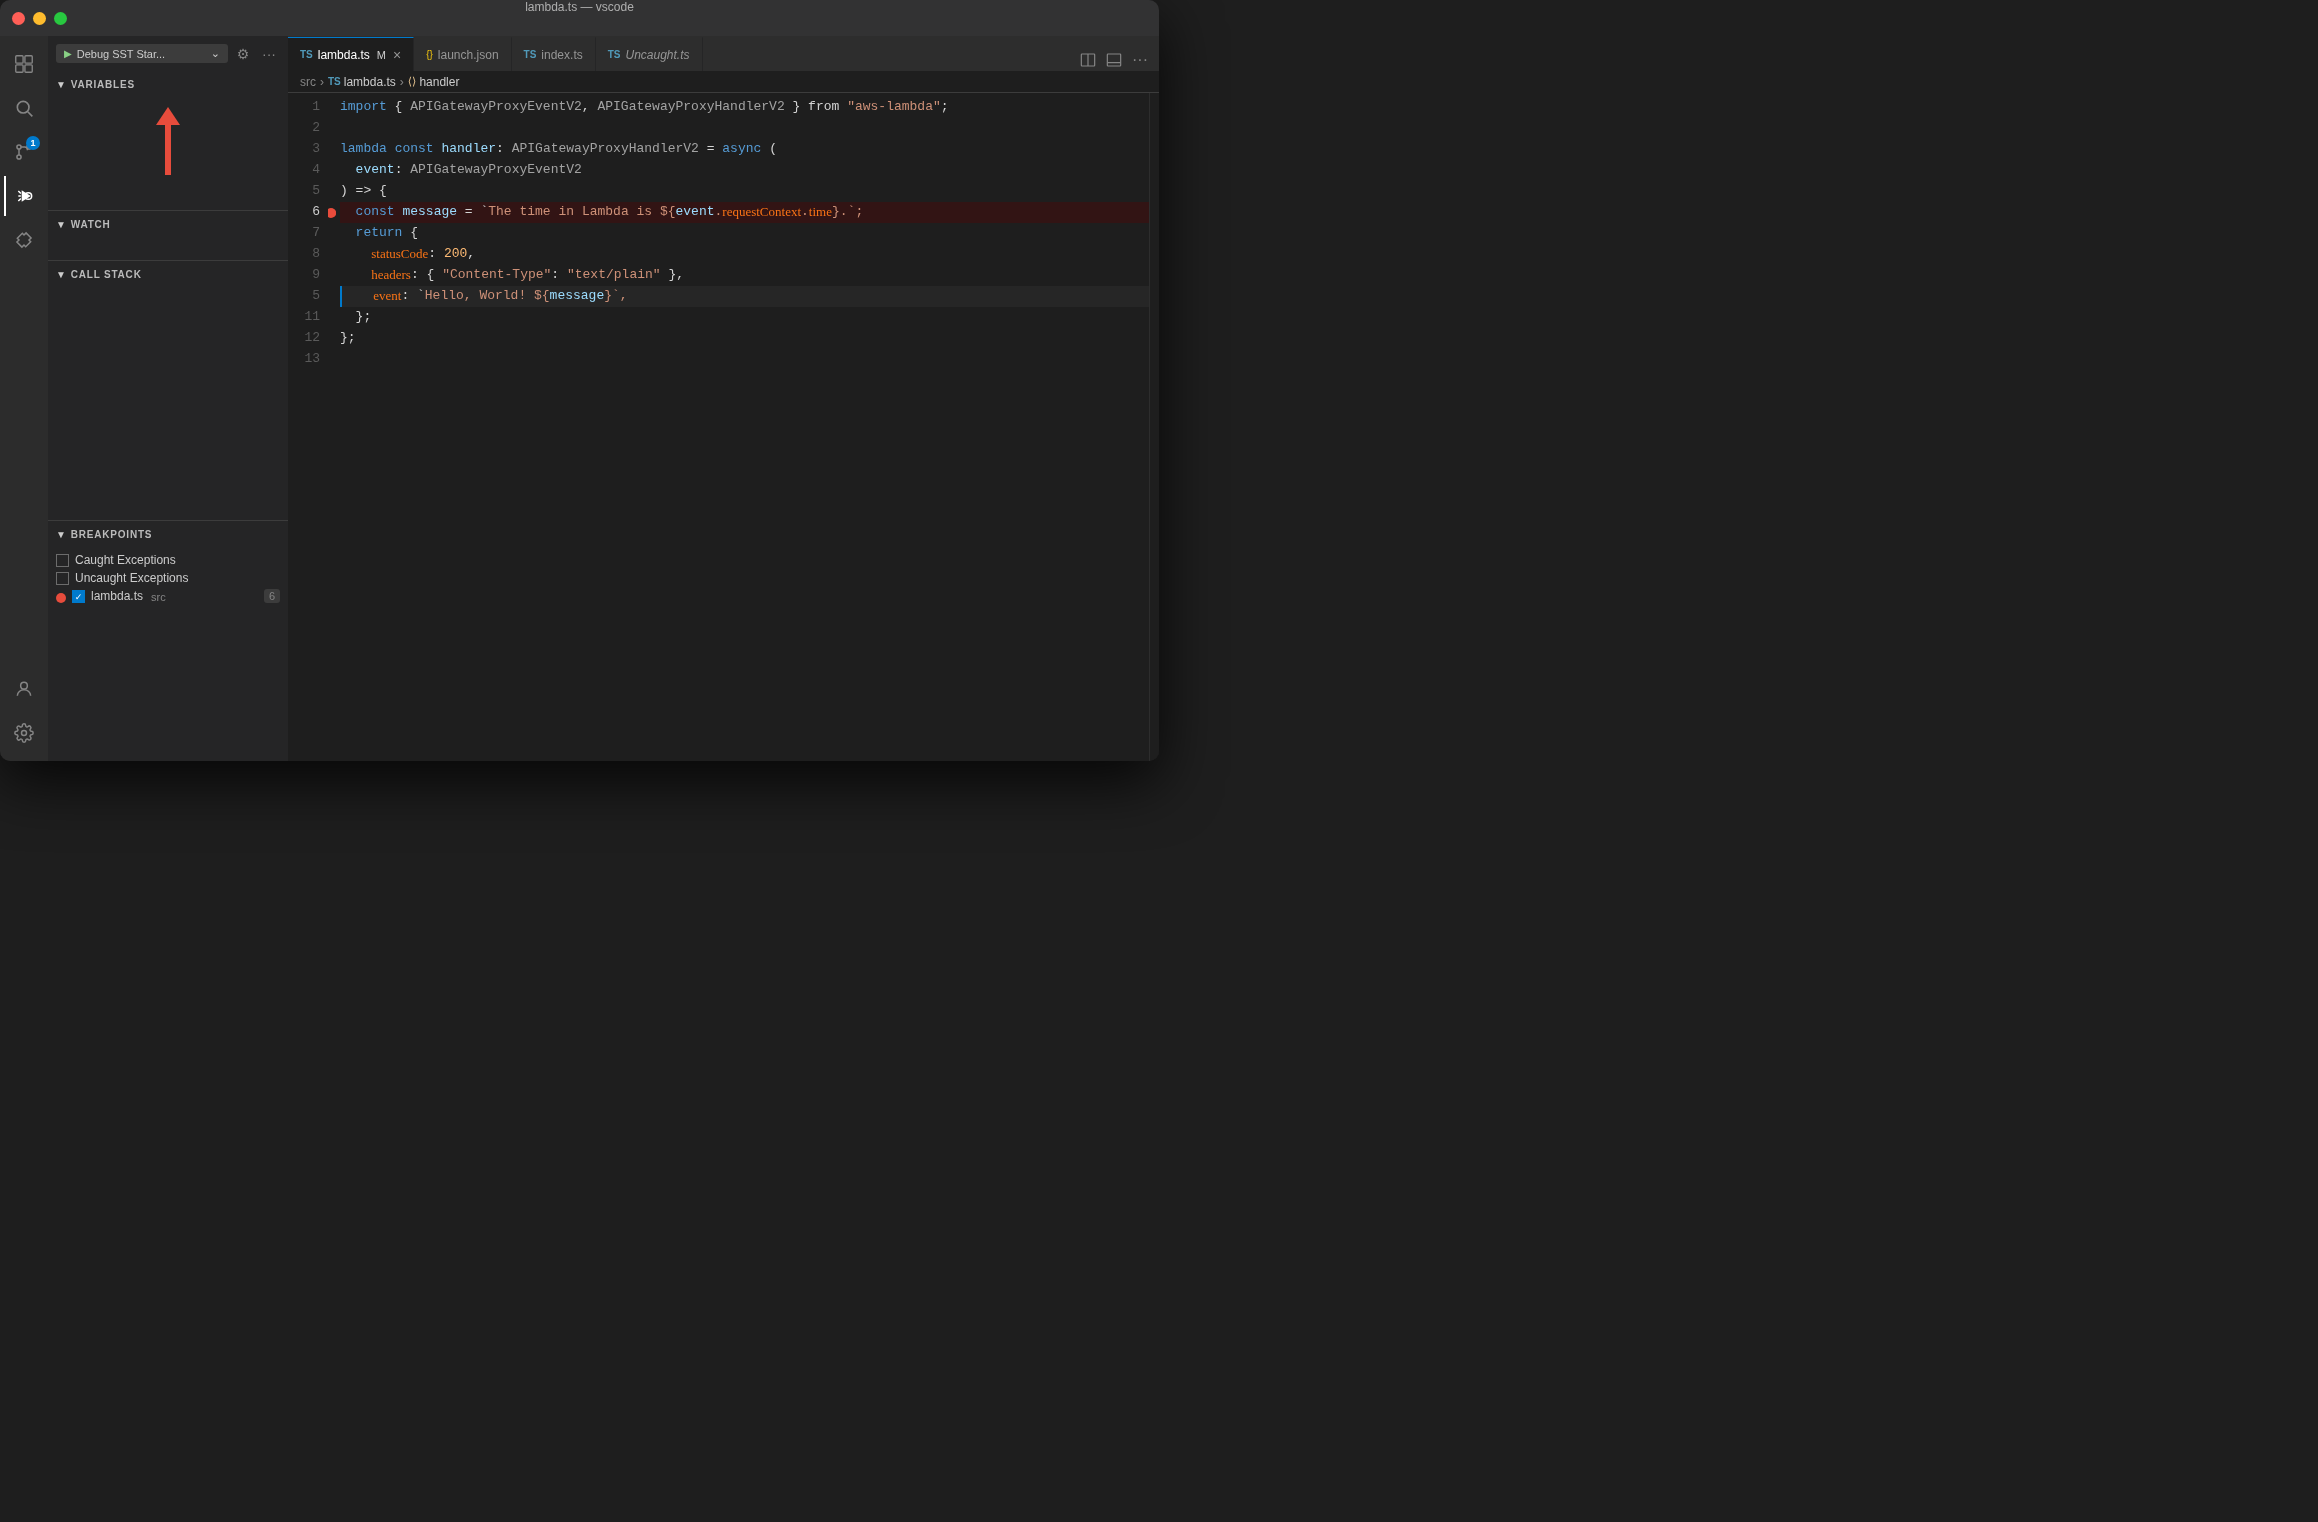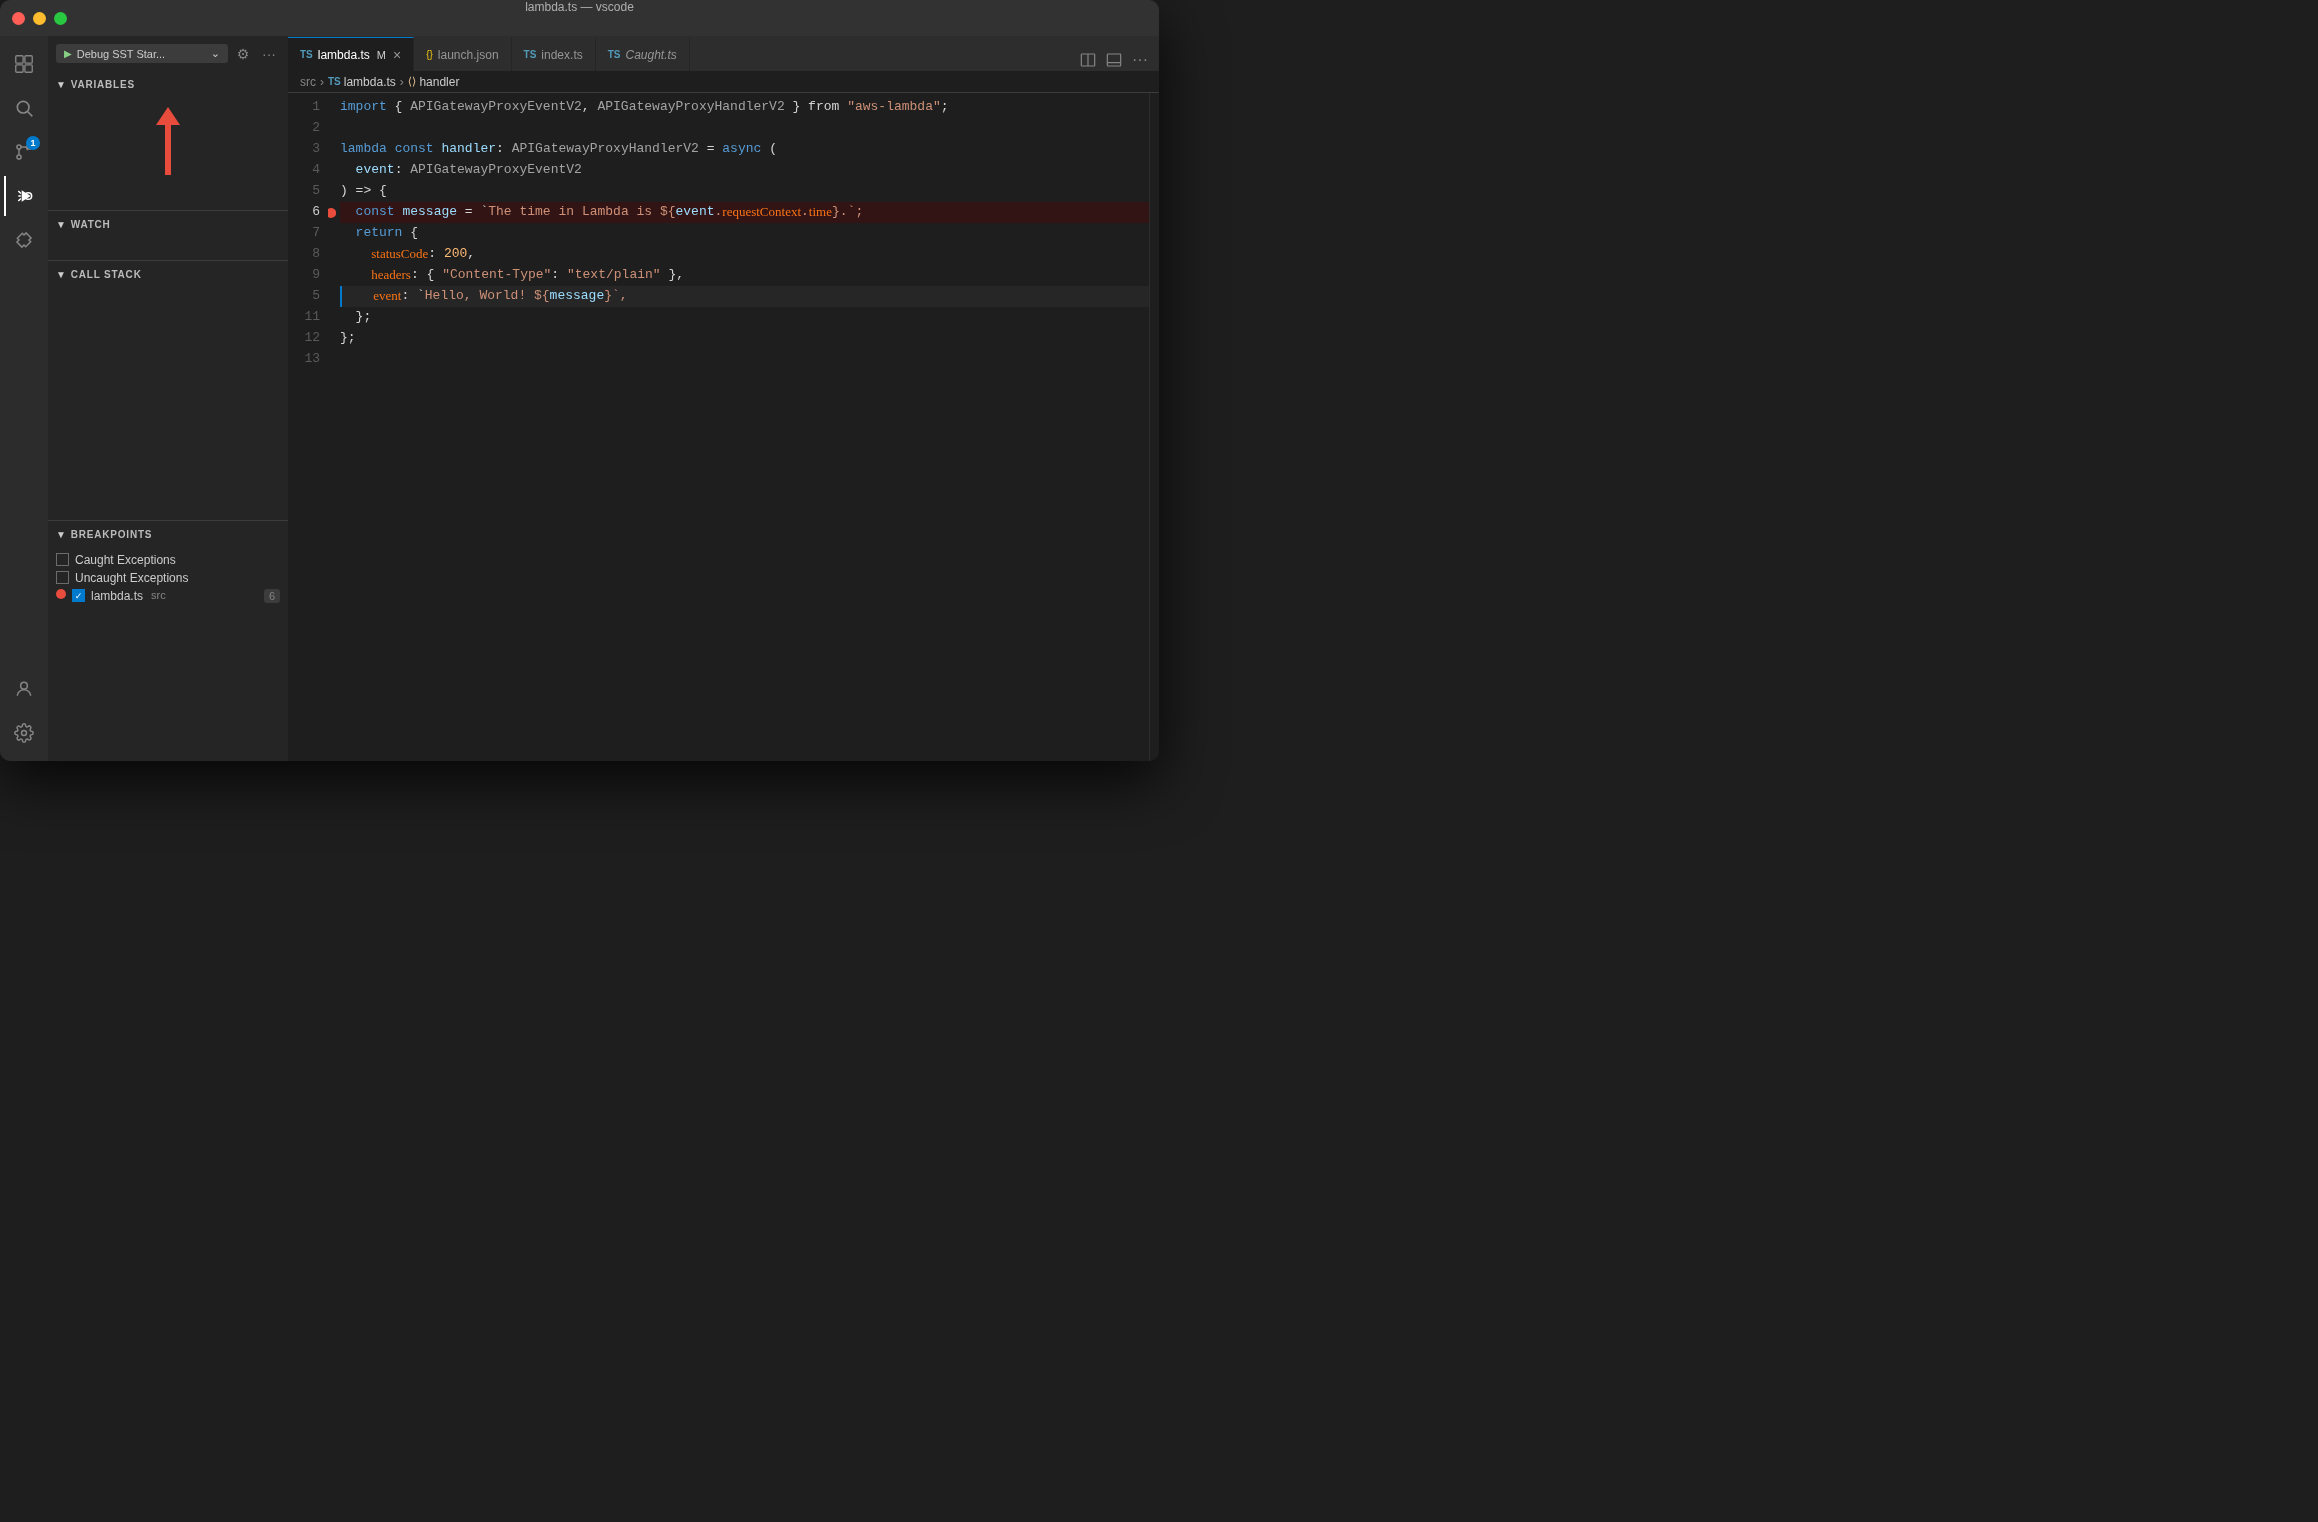--- a/index.html
+++ b/index.html
@@ -219,21 +219,21 @@
 
     
     .breakpoints-section {
       flex: 1;
     }
     .breakpoints-content {
       padding: 4px 8px;
     }
     .breakpoint-item {
       display: flex;
-      align-items: flex-start;
+      align-items: flex-end;
       gap: 6px;
       padding: 2px 0;
       font-size: 12px;
       color: #cccccc;
     }
     .bp-checkbox {
       width: 13px;
       height: 13px;
       border: 1px solid #6c6c6c;
       background: transparent;
@@ -581,21 +581,21 @@
       <div class="tab">
         <span class="json-icon">{}</span>
         <span>launch.json</span>
       </div>
       <div class="tab">
         <span class="ts-icon">TS</span>
         <span>index.ts</span>
       </div>
       <div class="tab">
         <span class="ts-icon">TS</span>
-        <span style="font-style:italic;">Caught.ts</span>
+        <span style="font-style:italic;">Uncaught.ts</span>
       </div>
       <div class="tab-spacer"></div>
       <div class="tab-actions">
         <button class="tab-action-btn">
           <svg width="16" height="16" viewBox="0 0 24 24" fill="none" stroke="#858585" stroke-width="1.8">
             <rect x="2" y="3" width="20" height="18" rx="1"></rect>
             <line x1="12" y1="3" x2="12" y2="21"></line>
           </svg>
         </button>
         <button class="tab-action-btn">

